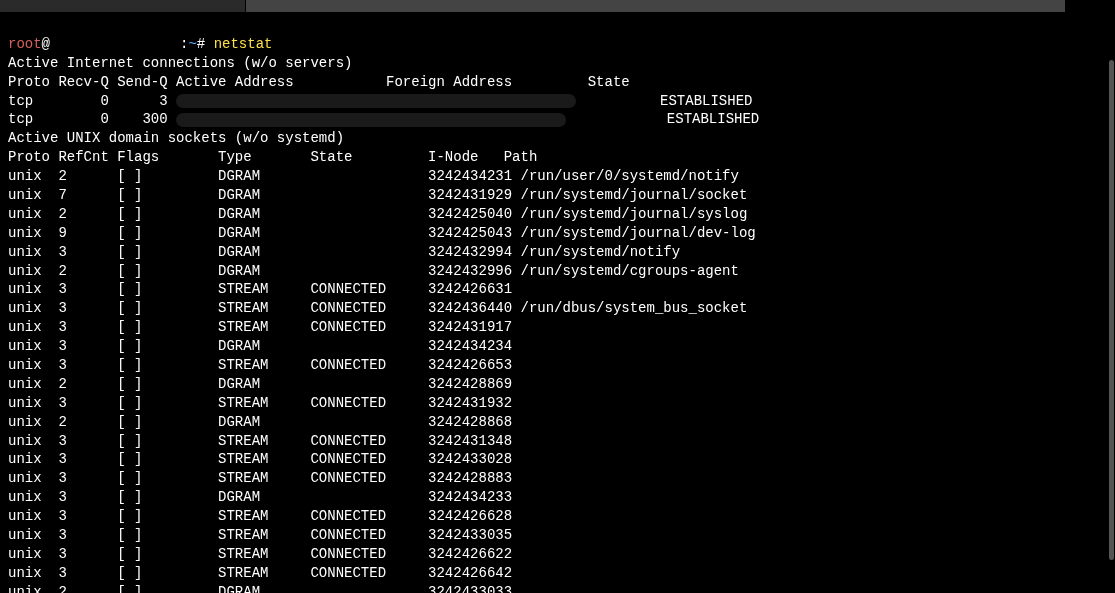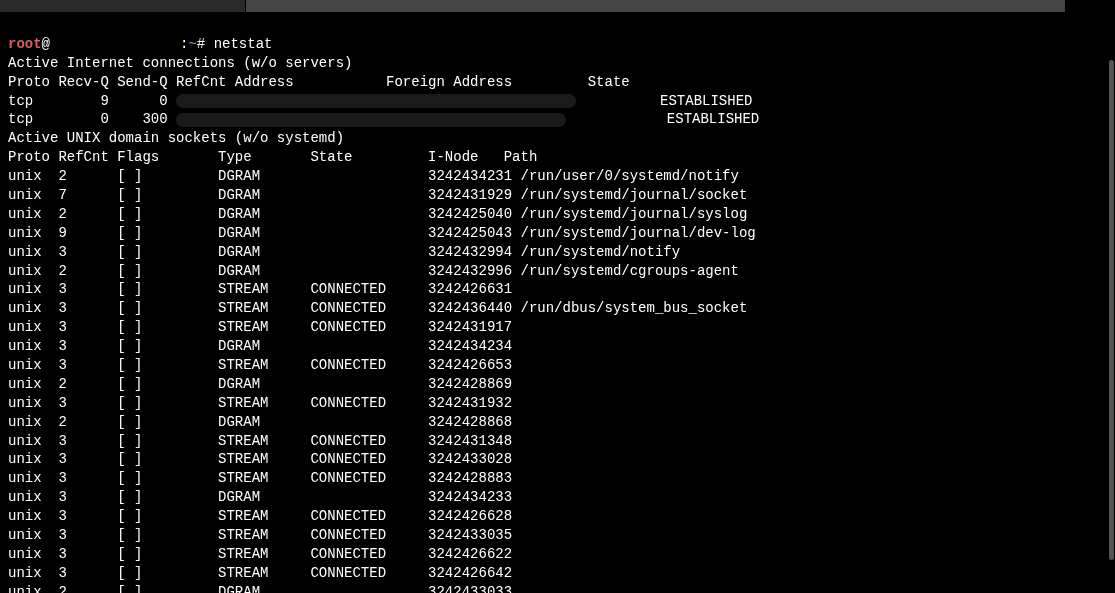--- a/index.html
+++ b/index.html
@@ -16,33 +16,33 @@
       padding: 4px 8px;
       width: 1115px;
       height: 593px;
       overflow: hidden;
     }
     .terminal {
       white-space: pre;
     }
     .prompt-user {
       color: #d75f5f;
-      font-weight: bold;
+      font-weight: normal;
     }
     .prompt-at {
       color: #fff;
     }
     .prompt-path {
       color: #5fafff;
     }
     .prompt-symbol {
       color: #fff;
     }
     .command {
-      color: #ffffff;
+      color: #fde047;
     }
     .output-line {
       color: #fff;
     }
     .redacted {
       display: inline-block;
       background: #000;
       border-radius: 8px;
       vertical-align: middle;
     }
@@ -98,21 +98,21 @@
 <body>
 
 <div class="tab-bar">
   <div class="tab-inactive"></div>
   <div class="tab-active"></div>
 </div>
 
 <div class="terminal" style="margin-top:12px;">
 <span><span class="prompt-user">root</span><span class="prompt-at">@</span><span class="redacted redacted-host"></span><span class="prompt-symbol">:</span><span class="prompt-path">~</span><span class="prompt-symbol"># </span><span class="command">netstat</span></span>
 <span class="output-line">Active Internet connections (w/o servers)</span>
-<span class="output-line">Proto Recv-Q Send-Q RefCnt Address           Foreign Address         State</span>
-<span class="output-line"><span>tcp        9      0 </span><span class="redacted redacted-addr1"></span><span>          </span><span>ESTABLISHED</span></span>
+<span class="output-line">Proto Recv-Q Send-Q Active Address           Foreign Address         State</span>
+<span class="output-line"><span>tcp        0      3 </span><span class="redacted redacted-addr1"></span><span>          </span><span>ESTABLISHED</span></span>
 <span class="output-line"><span>tcp        0    300 </span><span class="redacted redacted-addr2"></span><span>            </span><span>ESTABLISHED</span></span>
 <span class="output-line">Active UNIX domain sockets (w/o systemd)</span>
 <span class="output-line">Proto RefCnt Flags       Type       State         I-Node   Path</span>
 <div id="unix-rows"><div class="output-line">unix  2      [ ]         DGRAM                    3242434231 /run/user/0/systemd/notify</div><div class="output-line">unix  7      [ ]         DGRAM                    3242431929 /run/systemd/journal/socket</div><div class="output-line">unix  2      [ ]         DGRAM                    3242425040 /run/systemd/journal/syslog</div><div class="output-line">unix  9      [ ]         DGRAM                    3242425043 /run/systemd/journal/dev-log</div><div class="output-line">unix  3      [ ]         DGRAM                    3242432994 /run/systemd/notify</div><div class="output-line">unix  2      [ ]         DGRAM                    3242432996 /run/systemd/cgroups-agent</div><div class="output-line">unix  3      [ ]         STREAM     CONNECTED     3242426631 </div><div class="output-line">unix  3      [ ]         STREAM     CONNECTED     3242436440 /run/dbus/system_bus_socket</div><div class="output-line">unix  3      [ ]         STREAM     CONNECTED     3242431917 </div><div class="output-line">unix  3      [ ]         DGRAM                    3242434234 </div><div class="output-line">unix  3      [ ]         STREAM     CONNECTED     3242426653 </div><div class="output-line">unix  2      [ ]         DGRAM                    3242428869 </div><div class="output-line">unix  3      [ ]         STREAM     CONNECTED     3242431932 </div><div class="output-line">unix  2      [ ]         DGRAM                    3242428868 </div><div class="output-line">unix  3      [ ]         STREAM     CONNECTED     3242431348 </div><div class="output-line">unix  3      [ ]         STREAM     CONNECTED     3242433028 </div><div class="output-line">unix  3      [ ]         STREAM     CONNECTED     3242428883 </div><div class="output-line">unix  3      [ ]         DGRAM                    3242434233 </div><div class="output-line">unix  3      [ ]         STREAM     CONNECTED     3242426628 </div><div class="output-line">unix  3      [ ]         STREAM     CONNECTED     3242433035 </div><div class="output-line">unix  3      [ ]         STREAM     CONNECTED     3242426622 </div><div class="output-line">unix  3      [ ]         STREAM     CONNECTED     3242426642 </div><div class="output-line">unix  2      [ ]         DGRAM                    3242433033 </div></div>
 </div>
 
 <div class="scrollbar-thumb"></div>
 
 </body></html>

